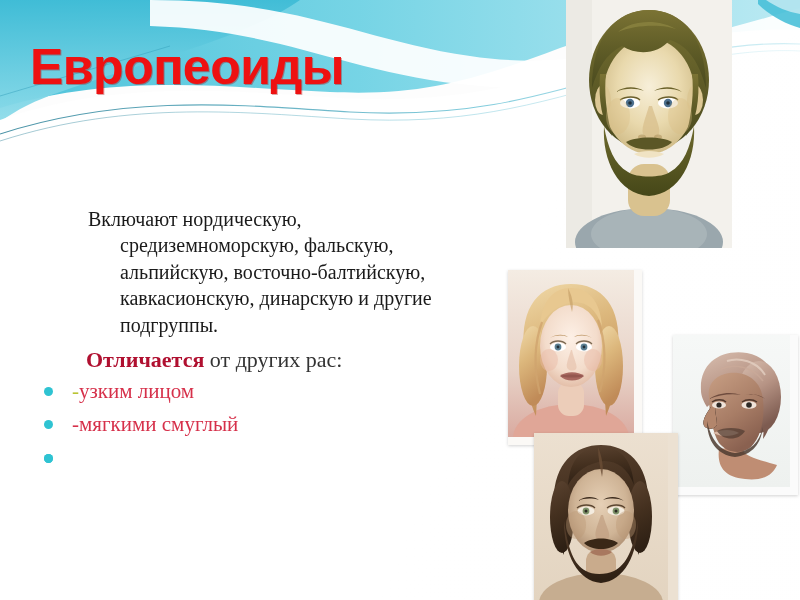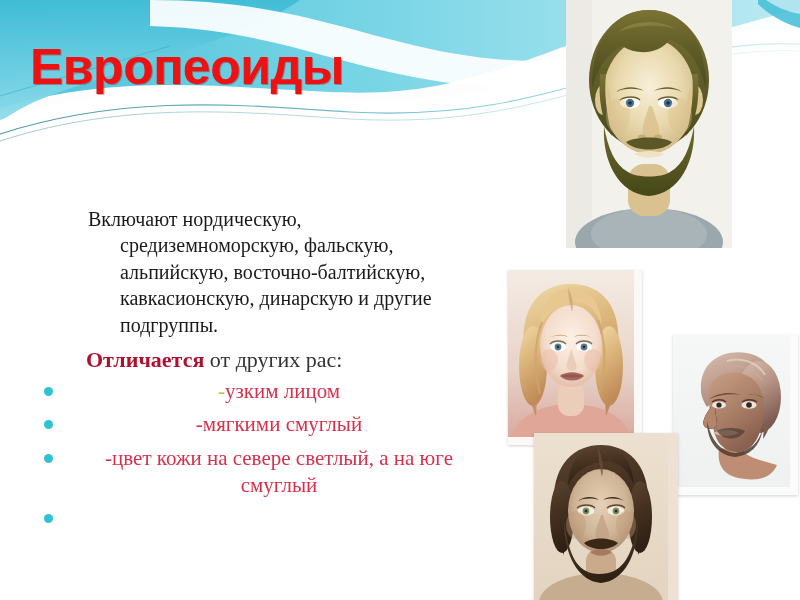--- a/index.html
+++ b/index.html
@@ -59,21 +59,21 @@
     margin-left:44px;
   }
   .diff-head .accent{
     font-weight:bold;
     color:#b01030;
   }
 
   
   .bullets{
     position:absolute;left:36px;top:378px;width:450px;
-    margin:0;padding:0;list-style:none;text-align:center;
+    margin:0;padding:0;list-style:none;
   }
   .bullets li{
     position:relative;
     padding-left:36px;
     margin-bottom:6px;
     font-family:"Liberation Serif", serif;
     font-size:21px;
     line-height:1.3;
     color:#d6304a;
   }
@@ -168,21 +168,20 @@
     <li class="first">
       <span class="dot"></span>
       <span class="lead-dash">-</span><span>узким лицом</span>
     </li>
     <li>
       <span class="dot"></span>
       <span>-мягкими смуглый</span>
     </li>
     <li>
       <span class="dot"></span>
-      <span>-цвет кожи на севере светлый, а на юге смуглый</span>
     </li>
     <li>
       <span class="dot"></span>
     </li>
   </ul>
 
   <div class="photo" id="photo-bearded-man">
     <div class="inner">
       <svg width="166" height="252" viewBox="0 0 166 252" xmlns="http://www.w3.org/2000/svg">
         <defs>

